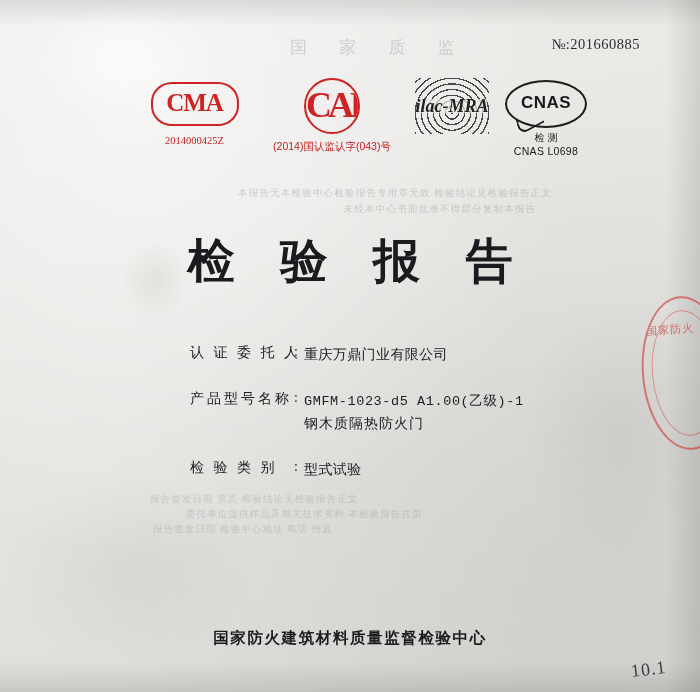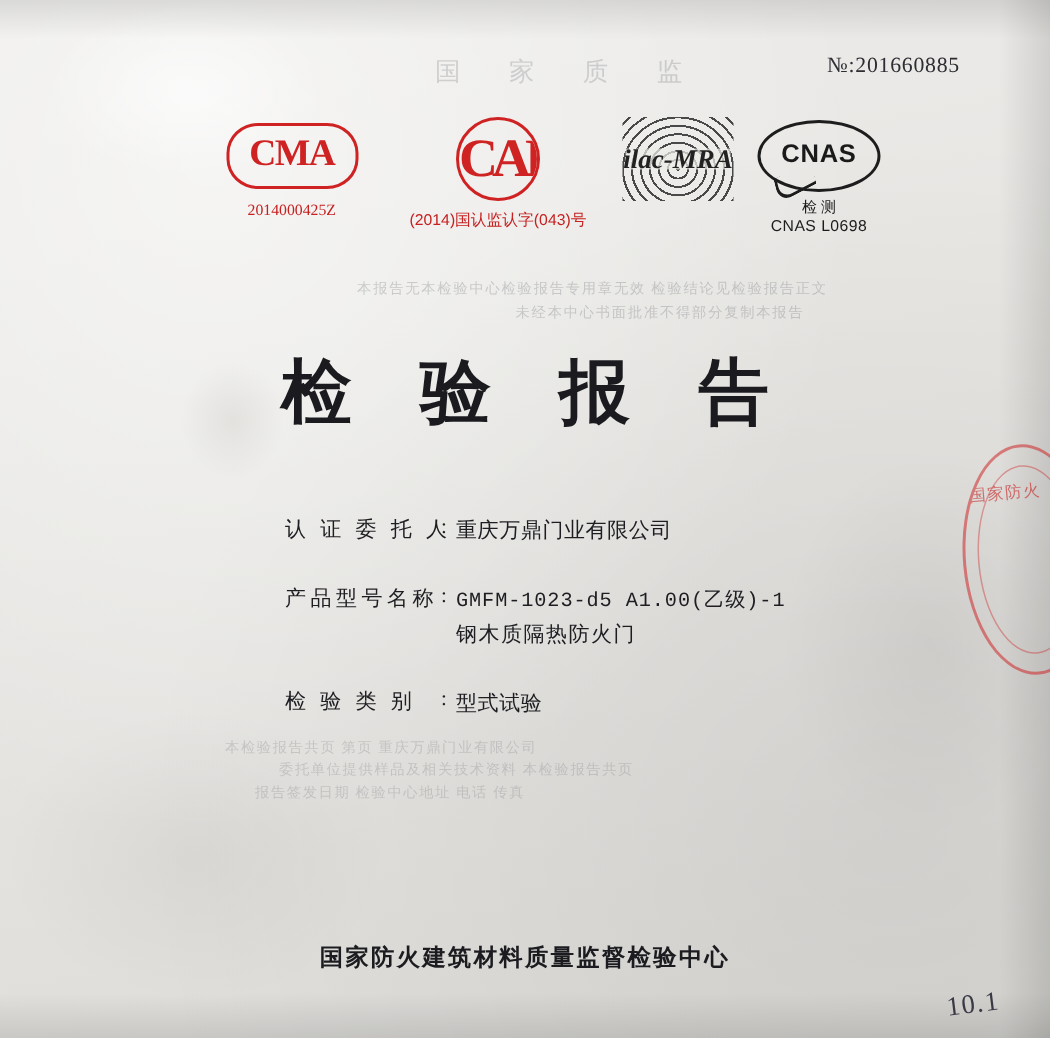--- a/index.html
+++ b/index.html
@@ -313,21 +313,21 @@
     top: 492px;
     width: 470px;
     font-family: "Liberation Serif", serif;
     font-size: 9.5px;
     line-height: 15px;
     color: rgba(115,117,122,0.26);
     letter-spacing: 1.1px;
     white-space: nowrap;
   }
   .bleed-mid .r2 { margin-left: 36px; }
-  .bleed-mid .r3 { margin-left: 20px; }
+  .bleed-mid .r3 { margin-left: 3px; }
 
   
   .nftc {
     position: absolute;
     left: 0;
     top: 566px;
     width: 700px;
     text-align: center;
     font-family: "Liberation Serif", serif;
     font-style: italic;
@@ -446,21 +446,21 @@
     </div>
 
   </div>
 
   <div class="stamp">
     <div class="inner"></div>
     <div class="glyphs">国家防火</div>
   </div>
 
   <div class="bleed-mid">
-    <div class="r1">本检验报告共页 第页 重庆万鼎门业有限公司</div>
+    <div class="r1">报告签发日期 第页 检验结论见检验报告正文</div>
     <div class="r2">委托单位提供样品及相关技术资料 本检验报告共页</div>
     <div class="r3">报告签发日期 检验中心地址 电话 传真</div>
   </div>
 
 
   <div class="footer-org">国家防火建筑材料质量监督检验中心</div>
 
   <div class="handwriting">10.1</div>
 
 </div>

